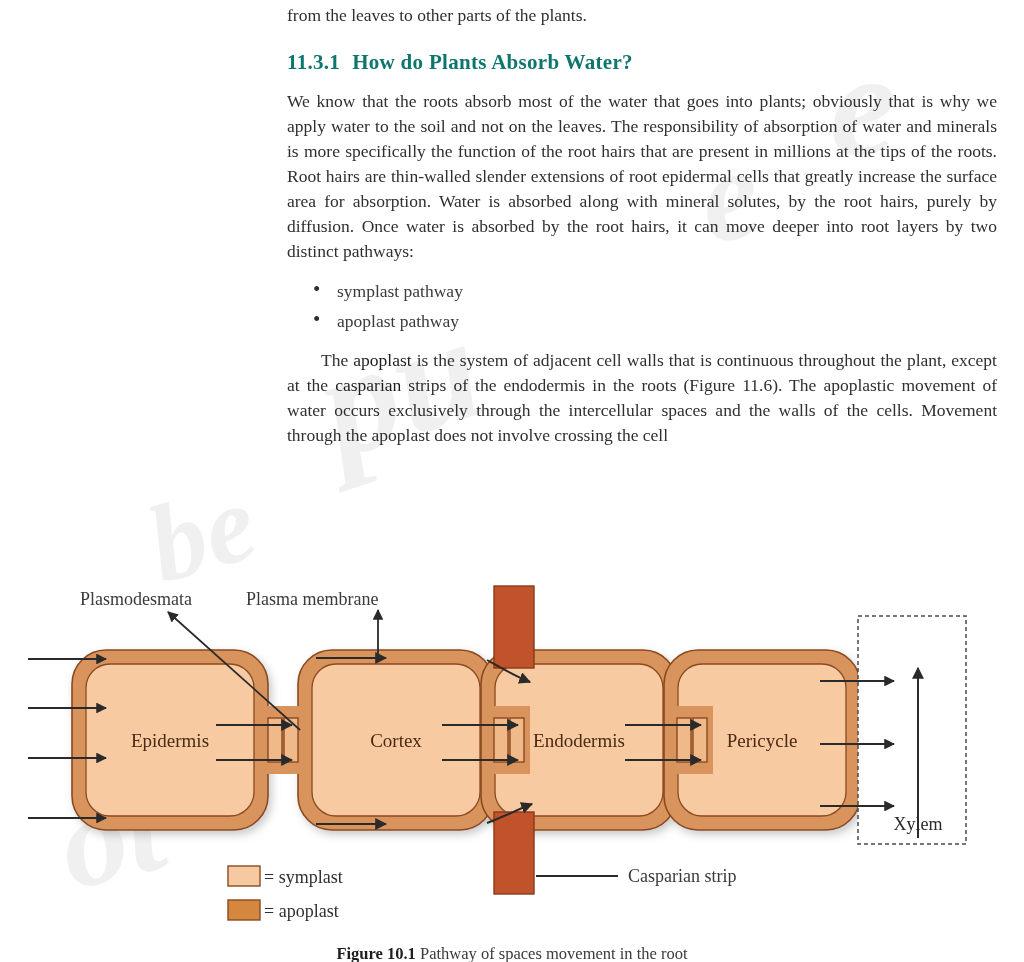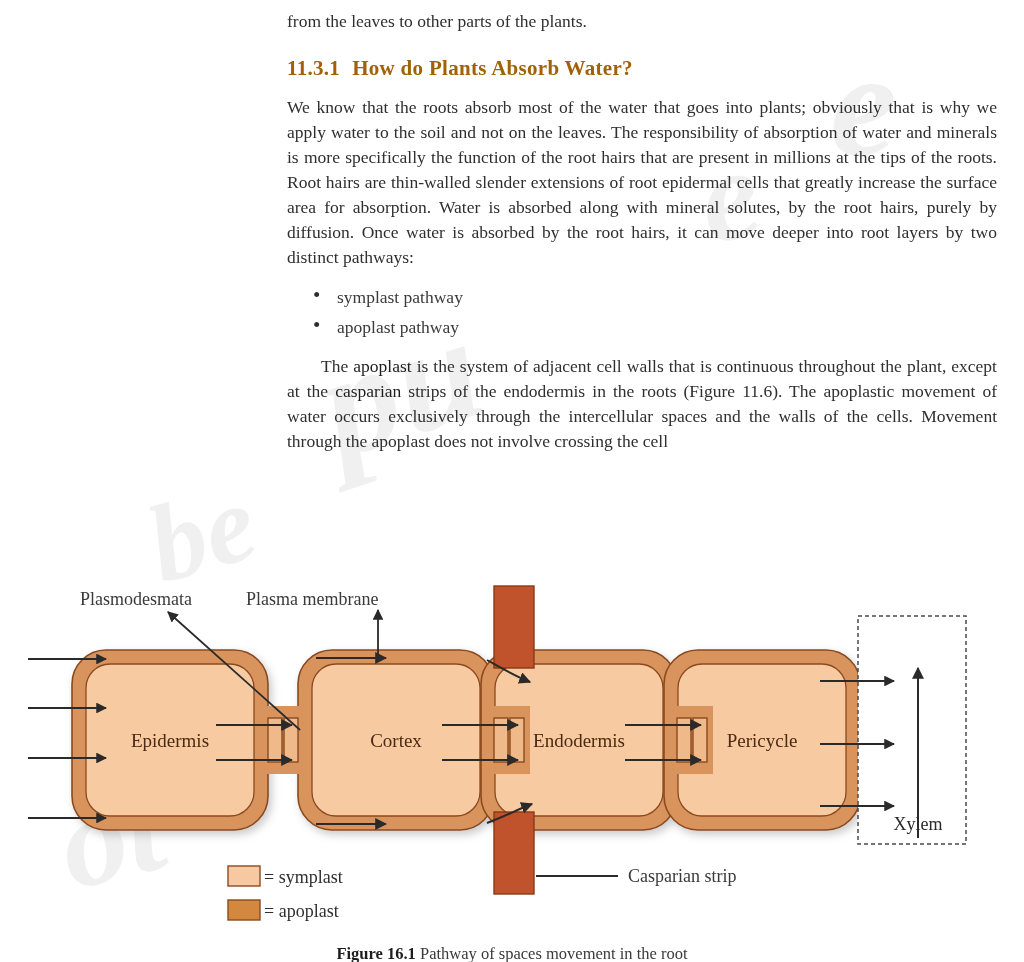--- a/index.html
+++ b/index.html
@@ -44,29 +44,29 @@
   .text-column {
     position: absolute;
     left: 287px;
     top: 0;
     width: 710px;
     z-index: 2;
   }
   .lead-line {
     font-size: 17.5px;
     line-height: 26px;
-    padding-top: 8px;
+    padding-top: 2px;
     color: #2f2f2f;
   }
   .section-heading {
     margin: 22px 0 14px 0;
     font-family: "Liberation Serif", "DejaVu Serif", serif;
     font-weight: 700;
     font-size: 21px;
-    color: #a16207;
+    color: #0f766e;
     letter-spacing: 0.3px;
   }
   .section-heading .num { margin-right: 12px; }
   .body-para {
     font-size: 17.5px;
     line-height: 25px;
     text-align: justify;
     color: #2f2f2f;
     margin: 0 0 10px 0;
   }
@@ -255,15 +255,15 @@
       <rect x="228" y="288" width="32" height="20" fill="#f7c9a3" stroke="#8a4a1e" stroke-width="1.4"></rect>
       <text x="264" y="305" font-family="Liberation Serif, serif" font-size="18" fill="#2f2f2f">= symplast</text>
 
       <rect x="228" y="322" width="32" height="20" fill="#d4873f" stroke="#8a4a1e" stroke-width="1.4"></rect>
       <text x="264" y="339" font-family="Liberation Serif, serif" font-size="18" fill="#2f2f2f">= apoplast</text>
     </g>
   </svg>
 </div>
 
 <div class="fig-caption">
-  <b>Figure 16.1</b>
+  <b>Figure 10.1</b>
   <span>Pathway of spaces movement in the root</span>
 </div>
 
 </body></html>

